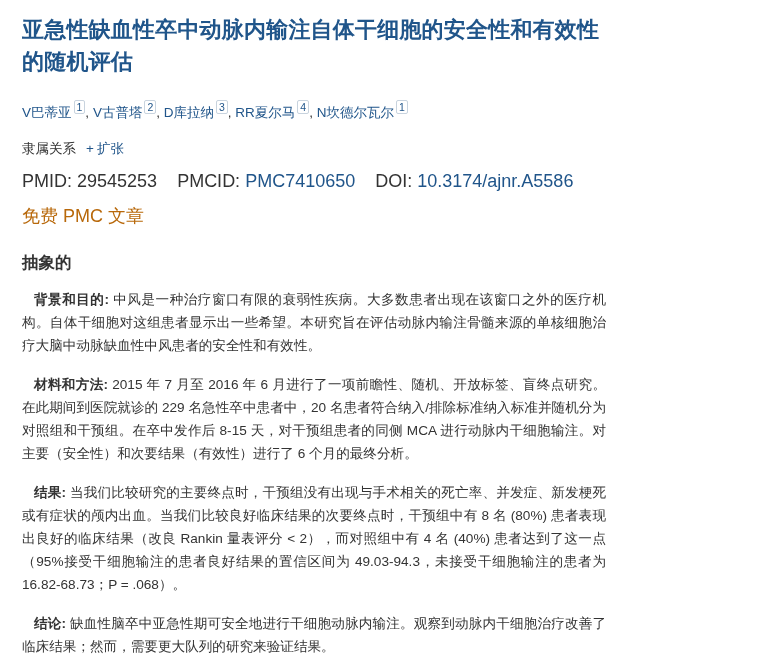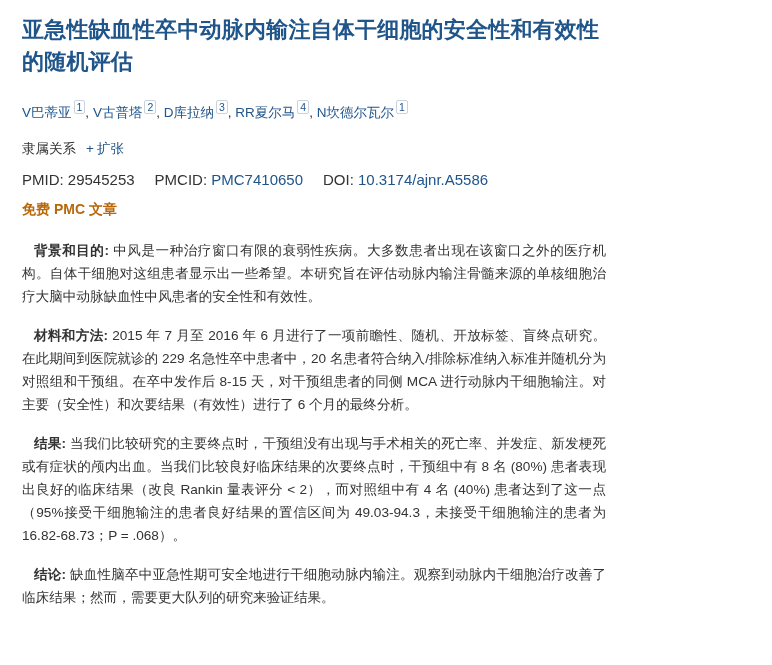--- a/index.html
+++ b/index.html
@@ -63,38 +63,38 @@
   .affil-expand {
     color: #20558a;
     margin-left: 10px;
     cursor: pointer;
   }
   .affil-expand .plus {
     font-weight: normal;
     margin-right: 3px;
   }
   .ids {
-    font-size: 15px;
+    font-size: 18px;
     color: #333;
     margin-bottom: 12px;
   }
   .ids .sep {
     display: inline-block;
     width: 20px;
   }
   .ids a {
     color: #20558a;
     text-decoration: none;
     cursor: pointer;
   }
   .free-badge {
     display: inline-block;
-    font-size: 14px;
+    font-size: 18px;
     color: #b8680a;
-    font-weight: bold;
+    font-weight: normal;
     margin-bottom: 20px;
     cursor: pointer;
   }
   .section-head {
     font-size: 16.5px;
     font-weight: bold;
     color: #333;
     margin: 4px 0 14px 0;
   }
   .abstract p {
@@ -126,20 +126,21 @@
 
   <div class="ids">
     <span>PMID:</span>
     <span>29545253</span><span class="sep"></span><span>PMCID:</span>
     <a>PMC7410650</a><span class="sep"></span><span>DOI:</span>
     <a>10.3174/ajnr.A5586</a>
   </div>
 
   <div class="free-badge">免费 PMC 文章</div>
 
+  <div class="section-head">抽象的</div>
 
   <div class="abstract">
     <p><span class="lead">背景和目的:</span> <span>中风是一种治疗窗口有限的衰弱性疾病。大多数患者出现在该窗口之外的医疗机构。自体干细胞对这组患者显示出一些希望。本研究旨在评估动脉内输注骨髓来源的单核细胞治疗大脑中动脉缺血性中风患者的安全性和有效性。</span></p>
     <p><span class="lead">材料和方法:</span> <span>2015 年 7 月至 2016 年 6 月进行了一项前瞻性、随机、开放标签、盲终点研究。在此期间到医院就诊的 229 名急性卒中患者中，20 名患者符合纳入/排除标准纳入标准并随机分为对照组和干预组。在卒中发作后 8-15 天，对干预组患者的同侧 MCA 进行动脉内干细胞输注。对主要（安全性）和次要结果（有效性）进行了 6 个月的最终分析。</span></p>
     <p><span class="lead">结果:</span> <span>当我们比较研究的主要终点时，干预组没有出现与手术相关的死亡率、并发症、新发梗死或有症状的颅内出血。当我们比较良好临床结果的次要终点时，干预组中有 8 名 (80%) 患者表现出良好的临床结果（改良 Rankin 量表评分 &lt; 2），而对照组中有 4 名 (40%) 患者达到了这一点（95%接受干细胞输注的患者良好结果的置信区间为 49.03-94.3，未接受干细胞输注的患者为 16.82-68.73；P = .068）。</span></p>
     <p><span class="lead">结论:</span> <span>缺血性脑卒中亚急性期可安全地进行干细胞动脉内输注。观察到动脉内干细胞治疗改善了临床结果；然而，需要更大队列的研究来验证结果。</span></p>
   </div>
 
 </div>
 

